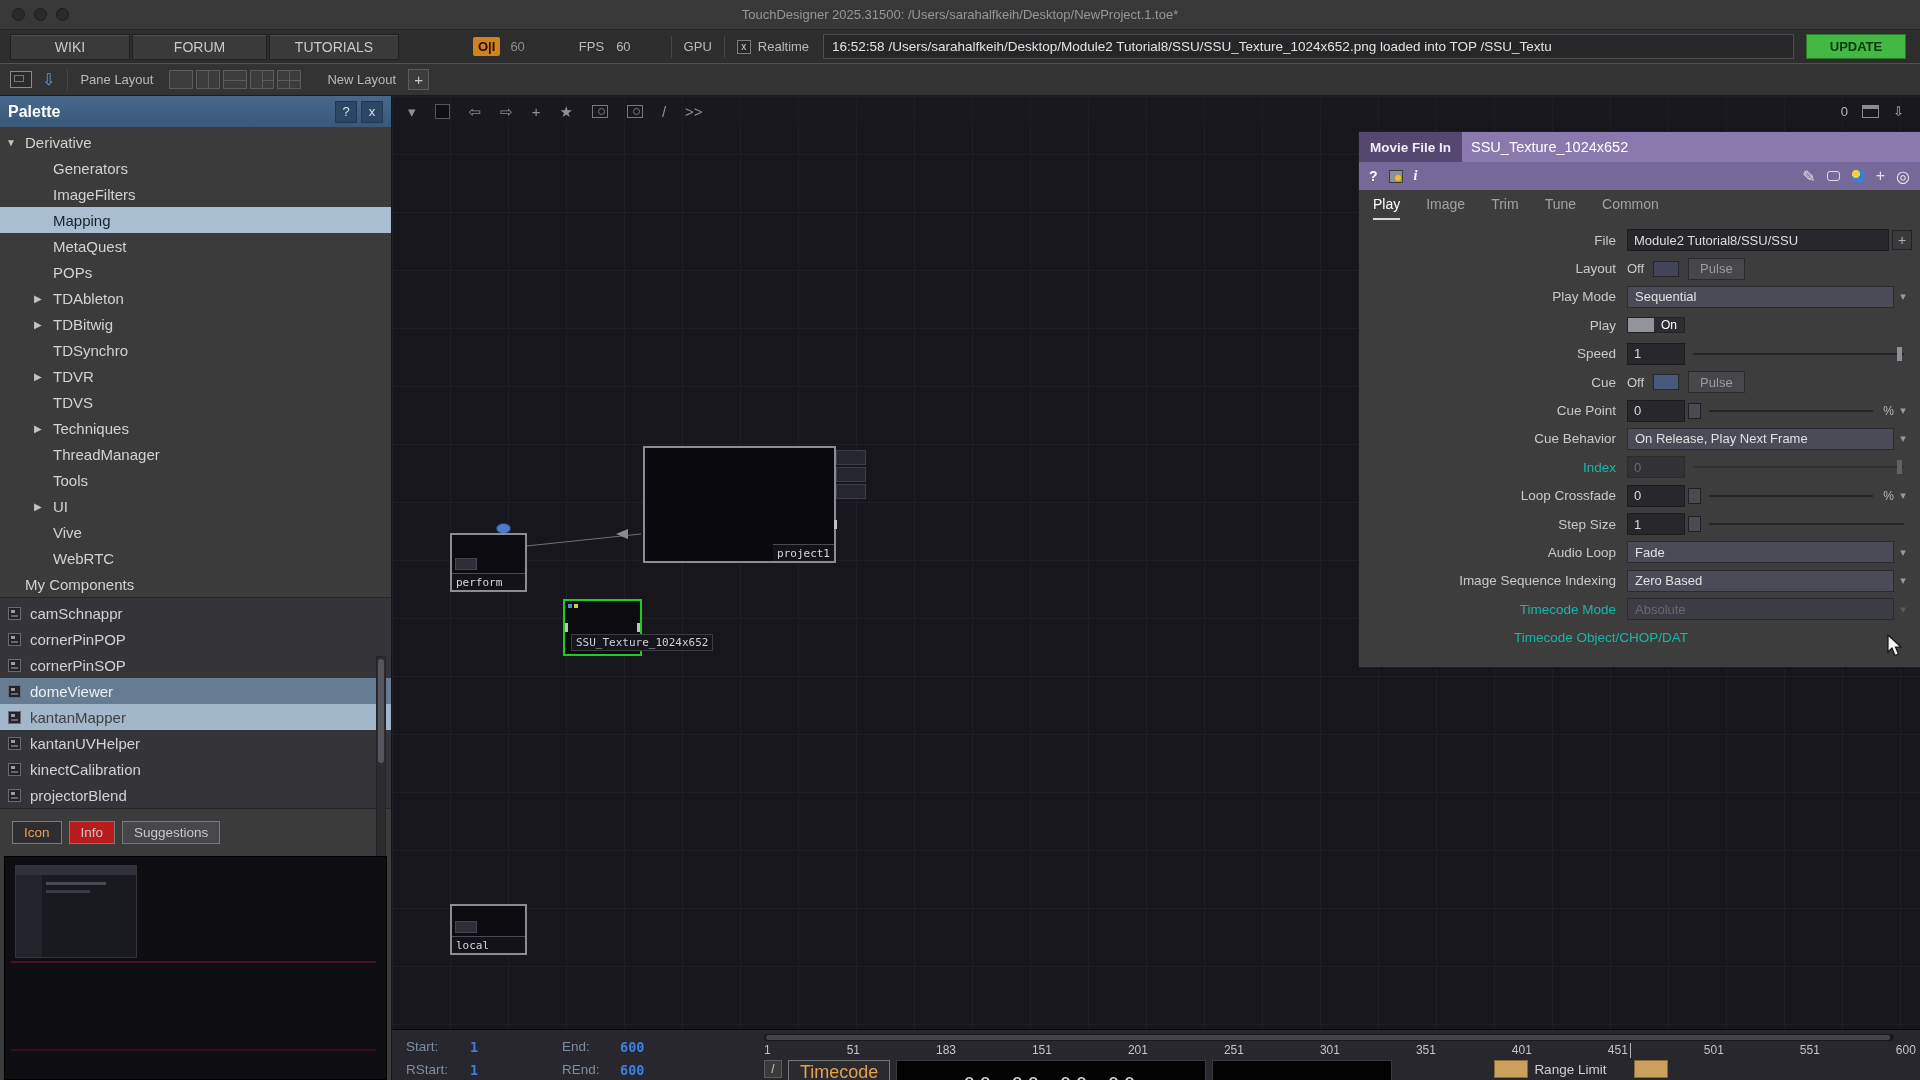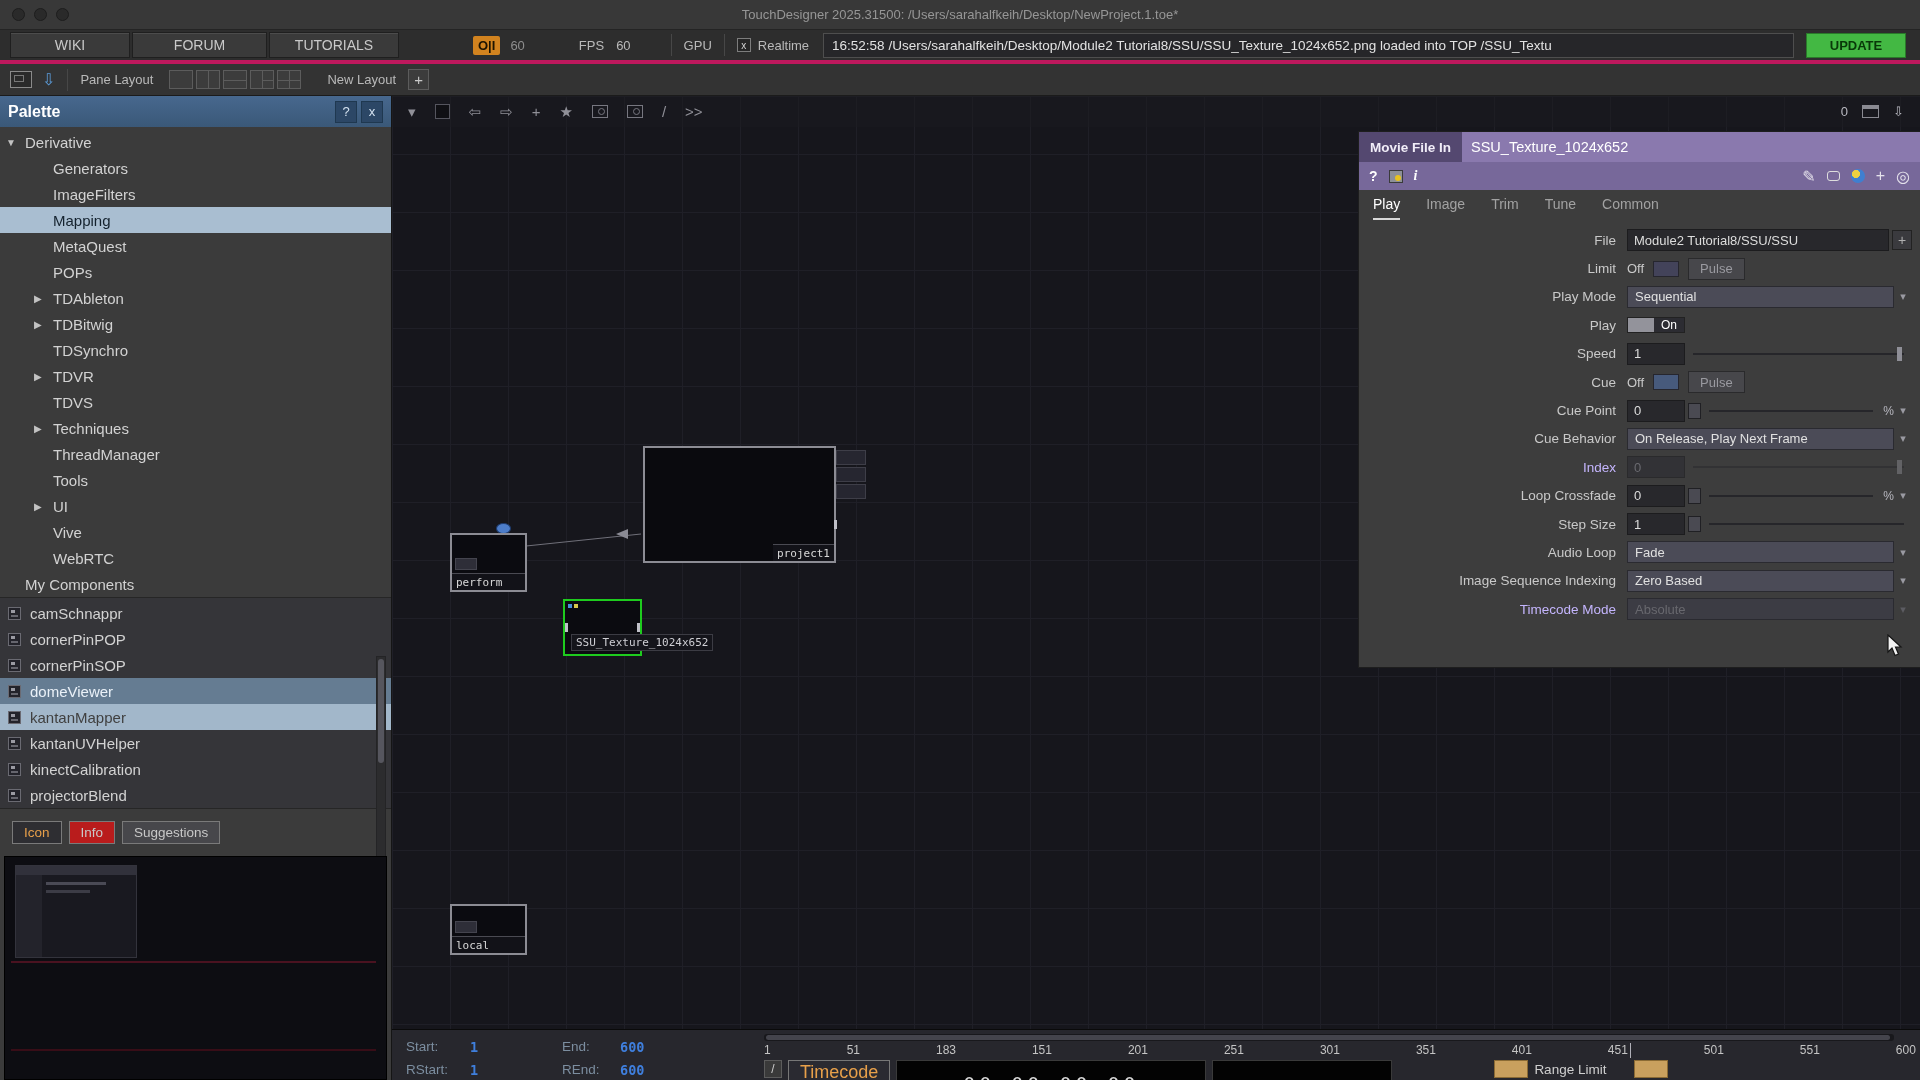--- a/index.html
+++ b/index.html
@@ -8,21 +8,21 @@
   #root{position:absolute;inset:0;display:flex;flex-direction:column;}
 
   
   .titlebar{height:30px;background:#383838;border-bottom:1px solid #242424;position:relative;
     display:flex;align-items:center;}
   .traffic{display:flex;gap:9px;margin-left:12px;}
   .dot{width:13px;height:13px;border-radius:50%;background:#2a2a2a;border:1px solid #1d1d1d;}
   .wintitle{position:absolute;left:0;right:0;text-align:center;font-size:13px;color:#969696;}
 
   
-  .menubar{height:34px;background:#2d2d2d;border-bottom:4px solid #be185d;display:flex;align-items:center;padding:0 10px;}
+  .menubar{height:34px;background:#2d2d2d;border-bottom:1px solid #be185d;display:flex;align-items:center;padding:0 10px;}
   .mbtn{height:26px;display:flex;align-items:center;justify-content:center;background:#3a3a3a;
     border:1px solid #1f1f1f;box-shadow:inset 0 1px 0 #4c4c4c;color:#c9c9c9;font-size:14px;margin-right:2px;}
   .mbtn.wiki{width:120px;}.mbtn.forum{width:135px;}.mbtn.tutorials{width:130px;}
   .msep{width:1px;height:22px;background:#1d1d1d;border-right:1px solid #474747;margin:0 12px;}
   .oibadge{background:#d2831f;color:#1d1300;font-weight:bold;font-size:13px;padding:2px 5px;border-radius:2px;margin-left:72px;}
   .dimval{color:#8e8e8e;font-size:13px;margin-left:10px;}
   .mlabel{color:#b9b9b9;font-size:13px;}
   .fpsgroup{margin-left:54px;display:flex;gap:12px;align-items:center;}
   .gpugroup{display:flex;align-items:center;}
   .checkbox{width:14px;height:14px;background:#262626;border:1px solid #7d7d7d;color:#d5d5d5;
@@ -119,21 +119,21 @@
   .lockicon::after{content:"";position:absolute;right:1px;bottom:1px;width:6px;height:6px;border-radius:50%;background:#e8c31f;}
   .globeicon{width:14px;height:14px;border-radius:50%;background:radial-gradient(circle at 35% 35%,#f0d040 0 30%,#3f7fd0 34%);}
   .bubbleicon{width:13px;height:10px;border:1px solid #ddd;border-radius:3px;}
   .pright{margin-left:auto;display:flex;align-items:center;gap:11px;color:rgba(255,255,255,0.8);}
   .ptabs{height:30px;display:flex;align-items:flex-end;gap:26px;padding:0 14px;}
   .ptab{color:#a2a2a2;font-size:14px;padding-bottom:6px;border-bottom:2px solid transparent;}
   .ptab.active{color:#fff;border-bottom-color:#d8d8d8;}
   .pbody{flex:1;padding-top:6px;display:flex;flex-direction:column;}
   .prow{height:28.4px;display:flex;align-items:center;padding-right:8px;}
   .plabel{width:268px;text-align:right;padding-right:11px;color:#c9c9c9;font-size:13.5px;white-space:nowrap;flex:none;}
-  .prow.disabled .plabel{color:#c4b5fd;}
+  .prow.disabled .plabel{color:#14b8a6;}
   .pwidgets{flex:1;display:flex;align-items:center;height:22px;min-width:0;}
   .pfield{background:#28282c;border:1px solid #1c1c1e;color:#ddd;font-size:13px;padding:0 6px;height:22px;display:flex;align-items:center;}
   .pfield.num{width:58px;flex:none;}
   .pfield.file{flex:1;white-space:nowrap;overflow:hidden;}
   .pplus{width:20px;height:20px;margin-left:3px;background:#3a3a3e;border:1px solid #222;color:#b0b0b0;
     display:flex;align-items:center;justify-content:center;font-size:14px;flex:none;}
   .pdrop{flex:1;background:#4b4b57;border:1px solid #2a2a30;color:#e0e0e0;font-size:13px;padding:0 7px;
     height:22px;display:flex;align-items:center;white-space:nowrap;overflow:hidden;}
   .caret{width:18px;text-align:center;color:#9a9aa2;font-size:11px;flex:none;}
   .ptext{color:#c9c9c9;font-size:13px;margin-right:9px;}
@@ -525,21 +525,21 @@
 
           <div class="prow">
             <div class="plabel">File</div>
             <div class="pwidgets">
               <div class="pfield file">Module2 Tutorial8/SSU/SSU</div>
               <div class="pplus">+</div>
             </div>
           </div>
 
           <div class="prow">
-            <div class="plabel">Limit</div>
+            <div class="plabel">Layout</div>
             <div class="pwidgets">
               <span class="ptext">Off</span>
               <span class="ppulsebox"></span>
               <span class="pbtn">Pulse</span>
             </div>
           </div>
 
           <div class="prow">
             <div class="plabel">Play Mode</div>
             <div class="pwidgets">
@@ -643,20 +643,24 @@
           </div>
 
           <div class="prow disabled">
             <div class="plabel">Timecode Mode</div>
             <div class="pwidgets">
               <div class="pdrop">Absolute</div>
               <span class="caret">▾</span>
             </div>
           </div>
 
+          <div class="prow disabled">
+            <div class="plabel wide">Timecode Object/CHOP/DAT</div>
+            <div class="pwidgets"></div>
+          </div>
 
         </div>
       </div>
 
       <div class="timeline">
         <div class="tleft">
           <div class="trowline">
             <span class="tl w1">Start:</span>
             <span class="tv w2">1</span>
             <span class="tl w3">End:</span>

